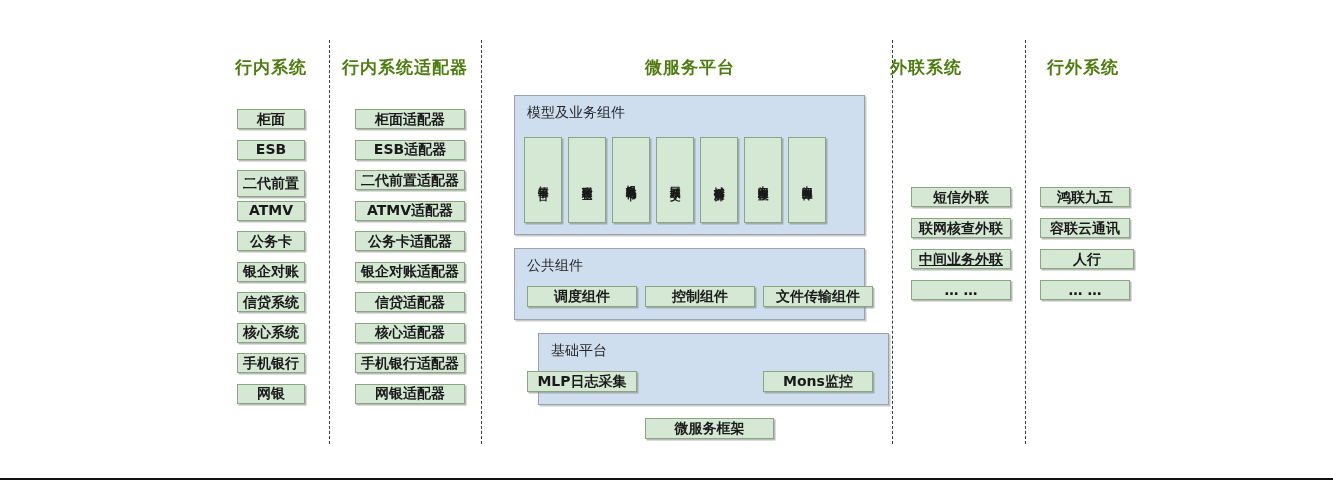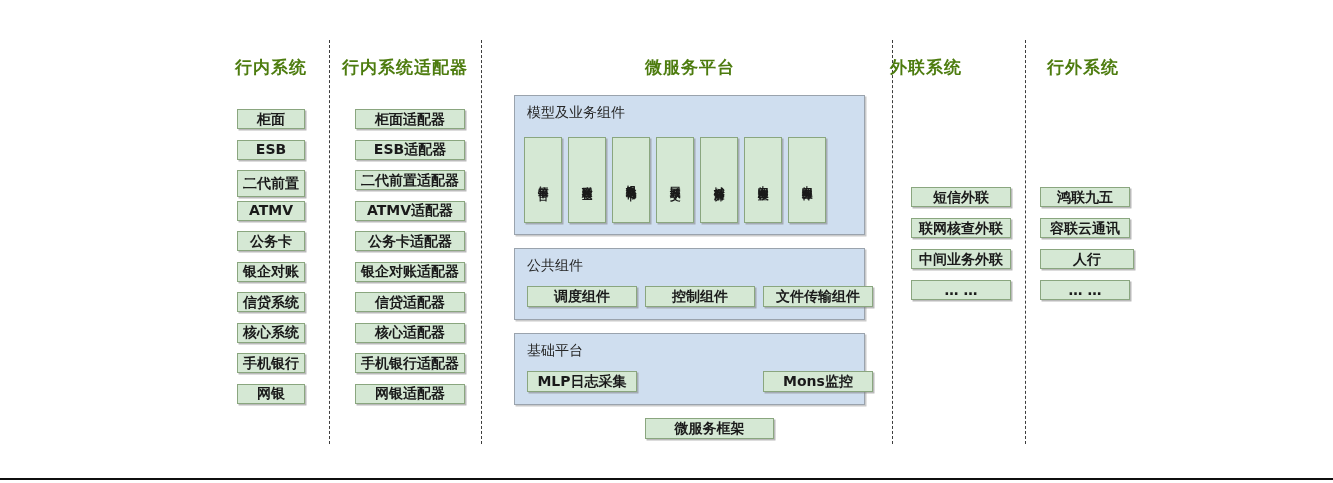--- a/index.html
+++ b/index.html
@@ -125,21 +125,21 @@
       <div class="node" style="left: 355px; top: 200.5px; width: 110px; height: 20px;">ATMV适配器</div>
       <div class="node" style="left: 355px; top: 231px; width: 110px; height: 20px;">公务卡适配器</div>
       <div class="node" style="left: 355px; top: 261.5px; width: 110px; height: 20px;">银企对账适配器</div>
       <div class="node" style="left: 355px; top: 292px; width: 110px; height: 20px;">信贷适配器</div>
       <div class="node" style="left: 355px; top: 322.5px; width: 110px; height: 20px;">核心适配器</div>
       <div class="node" style="left: 355px; top: 353px; width: 110px; height: 20px;">手机银行适配器</div>
       <div class="node" style="left: 355px; top: 383.5px; width: 110px; height: 20px;">网银适配器</div>
       <div class="col-title" style="left: 806px; top: 56px; width: 240px;">外联系统</div>
       <div class="node" style="left: 911px; top: 187px; width: 100px; height: 20px;">短信外联</div>
       <div class="node" style="left: 911px; top: 218px; width: 100px; height: 20px;">联网核查外联</div>
-      <div class="node" style="left: 911px; top: 249px; width: 100px; height: 20px;">中间业务外联</div>
+      <div class="node" style="left: 911px; top: 249px; width: 100px; height: 20px; text-decoration: underline;">中间业务外联</div>
       <div class="node" style="left: 911px; top: 280px; width: 100px; height: 20px;">… …</div>
       <div class="col-title" style="left: 963px; top: 56px; width: 240px;">行外系统</div>
       <div class="node" style="left: 1040px; top: 187px; width: 90px; height: 20px;">鸿联九五</div>
       <div class="node" style="left: 1040px; top: 218px; width: 90px; height: 20px;">容联云通讯</div>
       <div class="node" style="left: 1040px; top: 249px; width: 94px; height: 20px;">人行</div>
       <div class="node" style="left: 1040px; top: 280px; width: 90px; height: 20px;">… …</div>
     </div>
 
   <div id="platform-layer">
     <div class="col-title" style="left: 540px; top: 56px; width: 300px;">微服务平台</div>
@@ -152,21 +152,21 @@
       <div class="node vertical" style="left: 656px; top: 137px; width: 38px; height: 86px;">同城票交</div>
       <div class="node vertical" style="left: 700px; top: 137px; width: 38px; height: 86px;">城商行清算</div>
       <div class="node vertical" style="left: 744px; top: 137px; width: 38px; height: 86px;">中间业务模型</div>
       <div class="node vertical" style="left: 788px; top: 137px; width: 38px; height: 86px;">中间业务组件</div>
       <div class="group" style="left: 514px; top: 248px; width: 351px; height: 72px;">
         <div class="group-label">公共组件</div>
       </div>
       <div class="node" style="left: 527px; top: 286px; width: 110px; height: 21px;">调度组件</div>
       <div class="node" style="left: 645px; top: 286px; width: 110px; height: 21px;">控制组件</div>
       <div class="node" style="left: 763px; top: 286px; width: 110px; height: 21px;">文件传输组件</div>
-      <div class="group" style="left: 514px; top: 333px; width: 351px; height: 72px; padding-left: 40px;">
+      <div class="group" style="left: 538px; top: 333px; width: 351px; height: 72px; padding-left: 40px;">
         <div class="group-label">基础平台</div>
       </div>
       <div class="node" style="left: 527px; top: 371px; width: 110px; height: 21px;">MLP日志采集</div>
       <div class="node" style="left: 645px; top: 371px; width: 129px; height: 21px; margin-top: 47px;">微服务框架</div>
       <div class="node" style="left: 763px; top: 371px; width: 110px; height: 21px;">Mons监控</div>
     </div>
 
   <div class="bottom-rule" style="top: 478px;"></div>
 </div>
 

